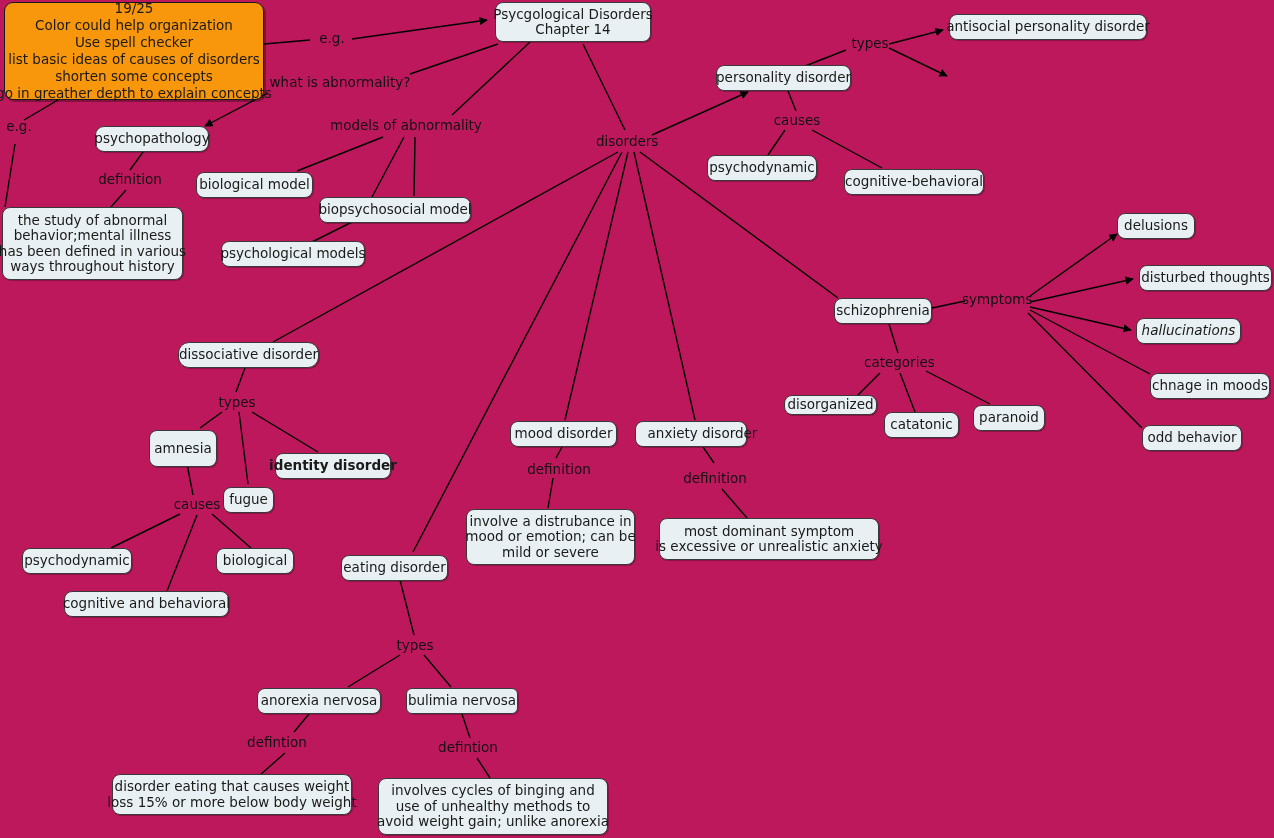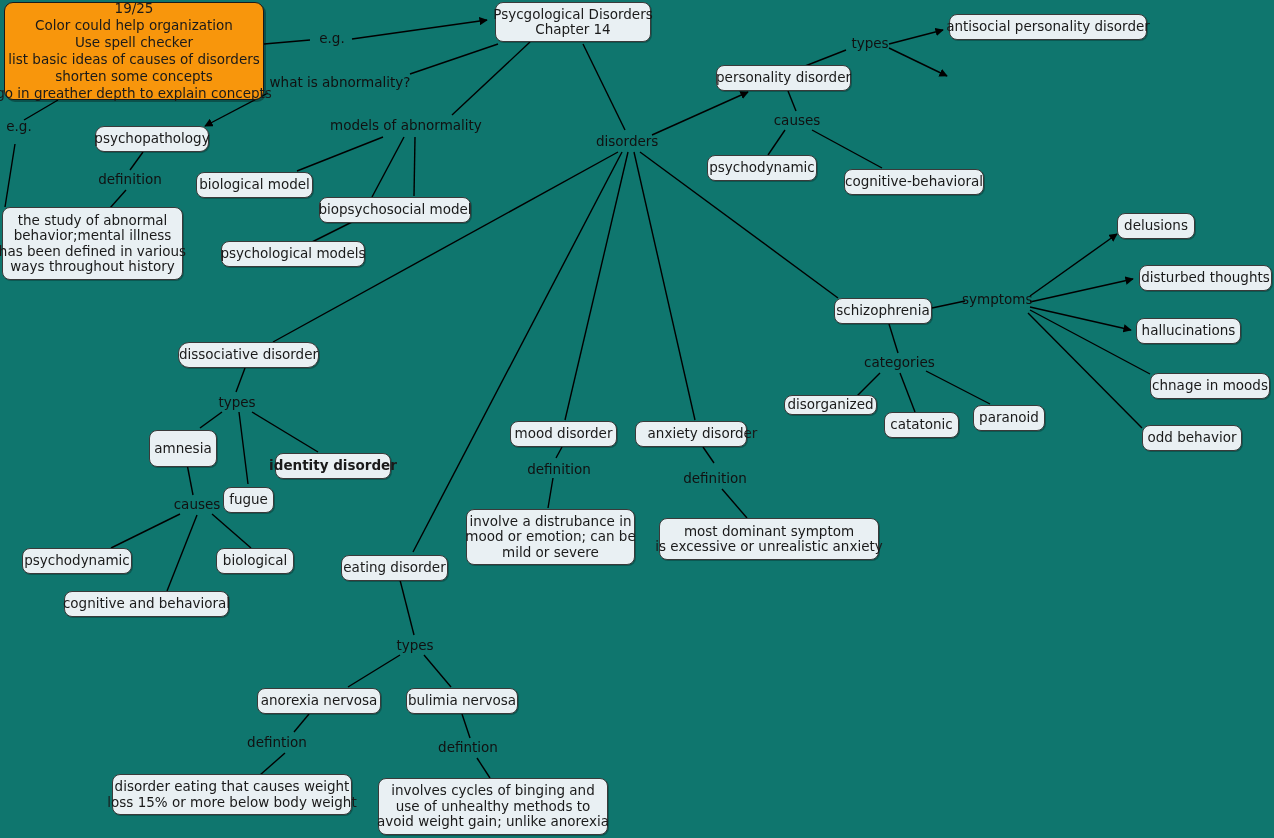--- a/index.html
+++ b/index.html
@@ -8,21 +8,21 @@
     padding: 0;
     background: #ffffff;
   }
   body {
     font-family: "DejaVu Sans", "Liberation Sans", sans-serif;
   }
   #canvas {
     position: relative;
     width: 1274px;
     height: 838px;
-    background: #0f766e;
+    background: #be185d;
     overflow: hidden;
   }
   #edges {
     position: absolute;
     left: 0;
     top: 0;
     width: 1274px;
     height: 838px;
     pointer-events: none;
   }
@@ -177,21 +177,21 @@
   <div class="node" style="left:949px; top:14px; width:198px; height:26px;">antisocial personality disorder</div>
   <div class="node" style="left:707px; top:155px; width:110px; height:26px;">psychodynamic</div>
   <div class="node" style="left:844px; top:169px; width:140px; height:26px;">cognitive-behavioral</div>
 
   <div class="node" style="left:834px; top:298px; width:98px; height:26px;">schizophrenia</div>
   <div class="node" style="left:784px; top:395px; width:93px; height:20px;">disorganized</div>
   <div class="node" style="left:884px; top:412px; width:75px; height:26px;">catatonic</div>
   <div class="node" style="left:973px; top:405px; width:72px; height:26px;">paranoid</div>
   <div class="node" style="left:1117px; top:213px; width:78px; height:26px;">delusions</div>
   <div class="node" style="left:1139px; top:265px; width:133px; height:26px;">disturbed thoughts</div>
-  <div class="node" style="left:1136px; top:318px; width:105px; height:26px;">hallucinations</div>
+  <div class="node" style="left:1136px; top:318px; width:105px; height:26px;font-style:italic;">hallucinations</div>
   <div class="node" style="left:1150px; top:373px; width:120px; height:26px;">chnage in moods</div>
   <div class="node" style="left:1142px; top:425px; width:100px; height:26px;">odd behavior</div>
 
   <div class="node" style="left:178px; top:342px; width:141px; height:26px;border-radius:11px;">dissociative disorder</div>
   <div class="node" style="left:149px; top:430px; width:68px; height:37px;">amnesia</div>
   <div class="node" style="left:223px; top:487px; width:51px; height:26px;">fugue</div>
   <div class="node" style="left:275px; top:453px; width:116px; height:26px;font-weight:bold;">identity disorder</div>
   <div class="node" style="left:22px; top:548px; width:110px; height:26px;">psychodynamic</div>
   <div class="node" style="left:216px; top:548px; width:78px; height:26px;">biological</div>
   <div class="node" style="left:64px; top:591px; width:165px; height:26px;">cognitive and behavioral</div>
@@ -200,21 +200,21 @@
   <div class="node" style="left:466px; top:509px; width:169px; height:56px;">involve a distrubance in
 mood or emotion; can be
 mild or severe</div>
 
   <div class="node" style="left:635px; top:421px; width:112px; height:26px;padding-left:32px;">anxiety disorder</div>
   <div class="node" style="left:659px; top:518px; width:220px; height:42px;">most dominant symptom
 is excessive or unrealistic anxiety</div>
 
   <div class="node" style="left:341px; top:555px; width:107px; height:26px;">eating disorder</div>
   <div class="node" style="left:257px; top:688px; width:124px; height:26px;">anorexia nervosa</div>
-  <div class="node" style="left:406px; top:688px; width:112px; height:26px;">bulimia nervosa</div>
+  <div class="node" style="left:406px; top:688px; width:112px; height:26px;border-radius:6px;">bulimia nervosa</div>
   <div class="node" style="left:112px; top:774px; width:240px; height:41px;">disorder eating that causes weight
 loss 15% or more below body weight</div>
   <div class="node" style="left:378px; top:778px; width:230px; height:57px;">involves cycles of binging and
 use of unhealthy methods to
 avoid weight gain; unlike anorexia</div>
 
   <div class="linklabel" style="left:312px; top:31px; width:40px;">e.g.</div>
   <div class="linklabel" style="left:2px; top:119px; width:34px;">e.g.</div>
   <div class="linklabel" style="left:268px; top:75px; width:144px;">what is abnormality?</div>
   <div class="linklabel" style="left:330px; top:118px; width:146px;">models of abnormality</div>

